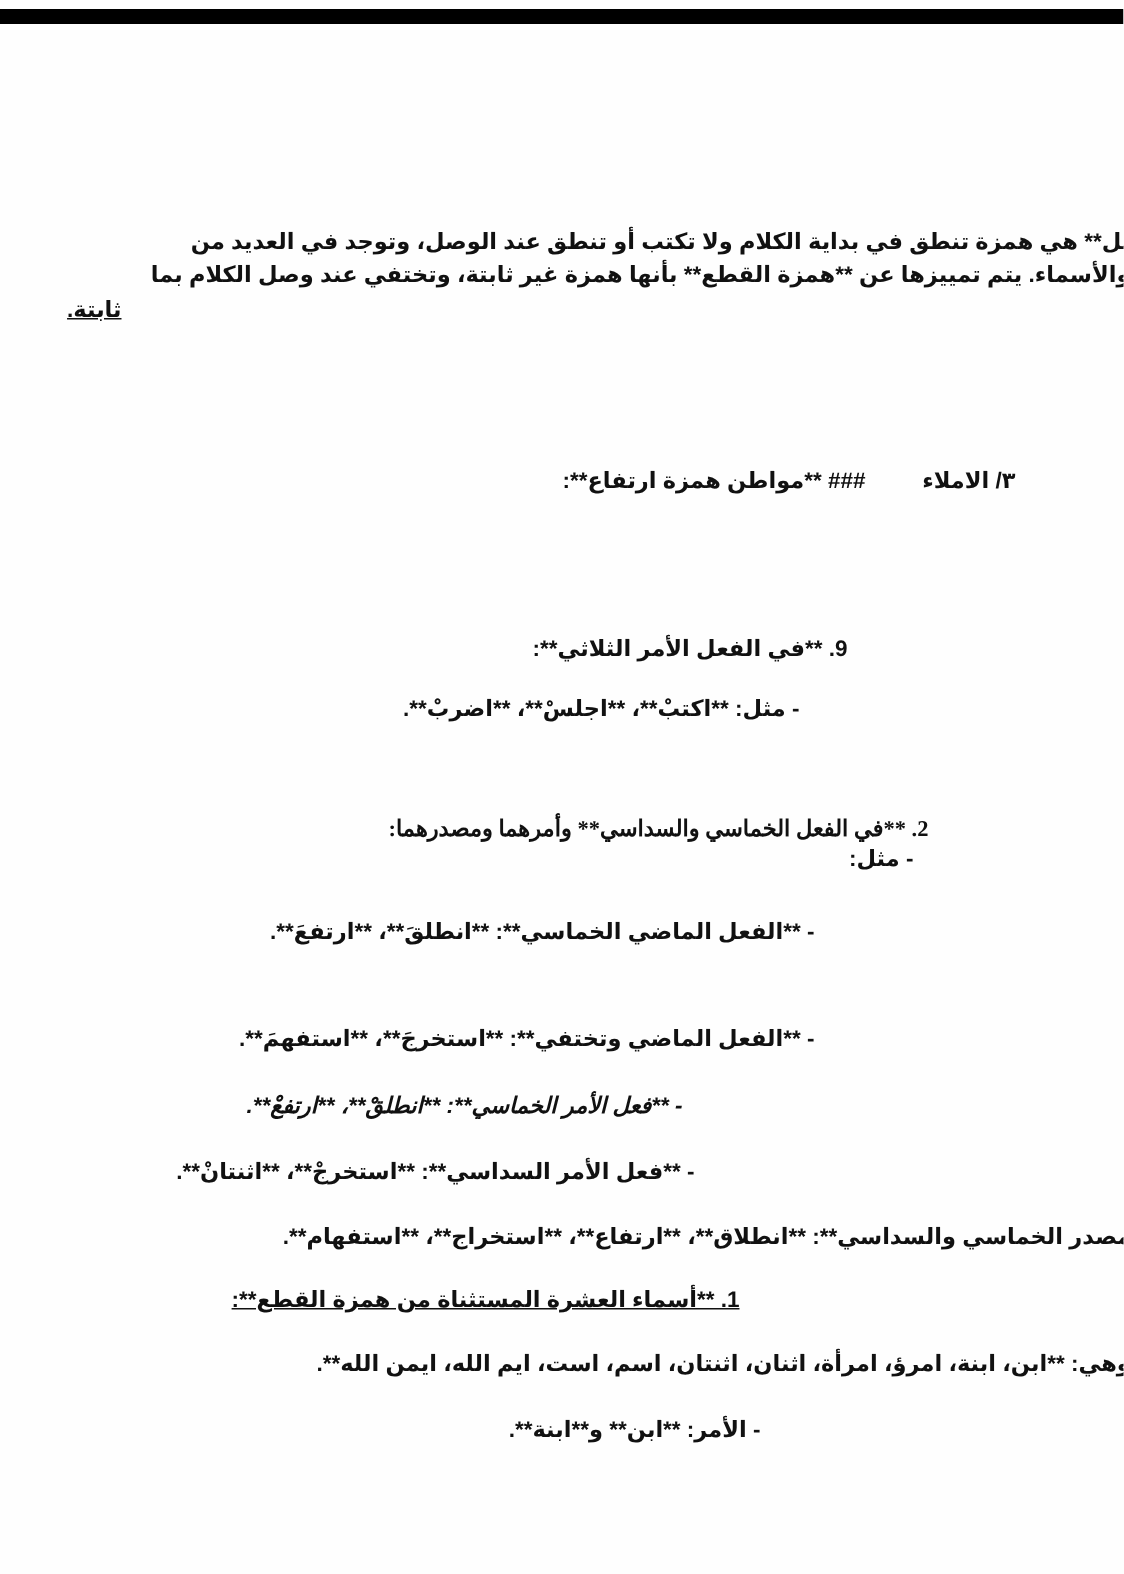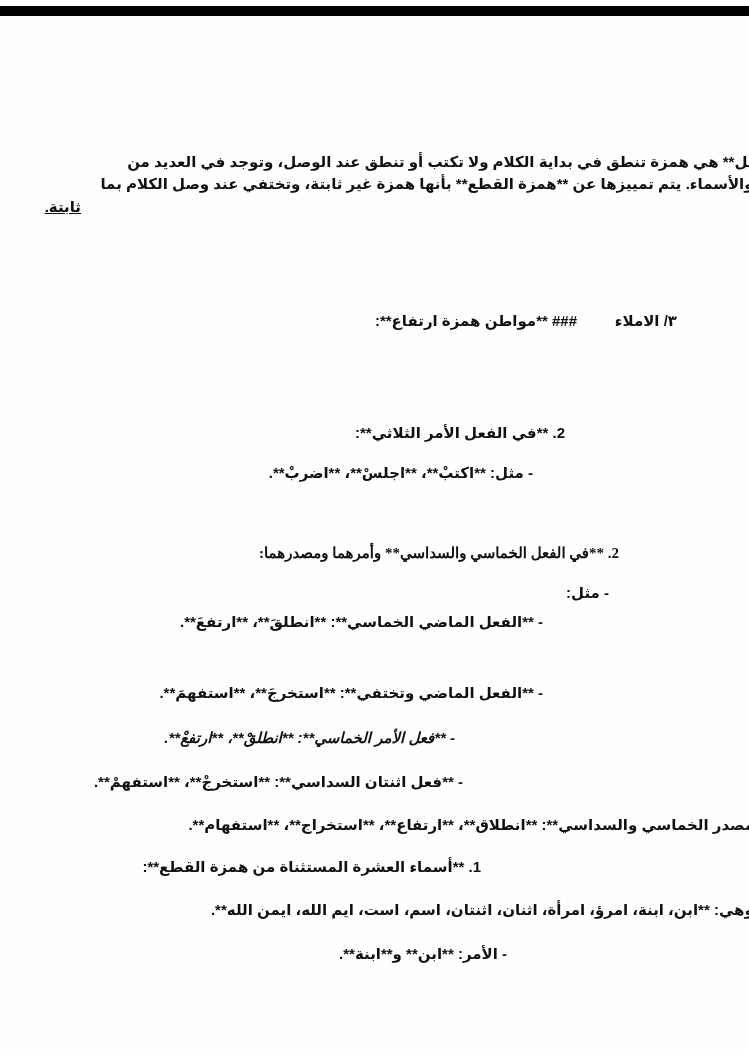--- a/index.html
+++ b/index.html
@@ -23,25 +23,25 @@
 <div class="topbar"></div>
 
 <div>
   <div class="line para" style="right:-88px; top:151px;">**همزة الوصل** هي همزة تنطق في بداية الكلام ولا تكتب أو تنطق عند الوصل، وتوجد في العديد من</div>
   <div class="line para" style="right:-62px; top:173px;">الأفعال والأسماء. يتم تمييزها عن **همزة القطع** بأنها همزة غير ثابتة، وتختفي عند وصل الكلام بما</div>
   <div class="line para u" style="right:668px; top:196px;">ثابتة.</div>
 
   <div class="line" style="right:72px; top:263px;margin-top:48px;">٣/ الاملاء</div>
   <div class="line" style="right:172px; top:311px;">### **مواطن همزة ارتفاع**:</div>
 
-  <div class="line" style="right:184px; top:423px;">2. **في الفعل الأمر الثلاثي**:</div>
+  <div class="line" style="right:184px; top:423px;">9. **في الفعل الأمر الثلاثي**:</div>
   <div class="line" style="right:216px; top:463px;text-align:center;">- مثل: **اكتبْ**، **اجلسْ**، **اضربْ**.</div>
   <div class="line" style="right:130px; top:543px;font-family:Liberation Serif, serif;">2. **في الفعل الخماسي والسداسي** وأمرهما ومصدرهما:</div>
-  <div class="line" style="right:140px; top:583px;">- مثل:</div>
+  <div class="line" style="right:140px; top:563px;">- مثل:</div>
   <div class="line" style="right:206px; top:612px;">- **الفعل الماضي الخماسي**: **انطلقَ**، **ارتفعَ**.</div>
   <div class="line" style="right:206px; top:683px;">- **الفعل الماضي وتختفي**: **استخرجَ**، **استفهمَ**.</div>
   <div class="line" style="right:294px; top:728px;font-style:italic;">- **فعل الأمر الخماسي**: **انطلقْ**، **ارتفعْ**.</div>
-  <div class="line" style="right:286px; top:772px;">- **فعل اثنتان السداسي**: **استخرجْ**، **استفهمْ**.</div>
+  <div class="line" style="right:286px; top:772px;">- **فعل الأمر السداسي**: **استخرجْ**، **اثنتانْ**.</div>
   <div class="line" style="right:-26px; top:815px;">- **مصدر الخماسي والسداسي**: **انطلاق**، **ارتفاع**، **استخراج**، **استفهام**.</div>
-  <div class="line" style="right:268px; top:857px;">1. **أسماء العشرة المستثناة من همزة القطع**:</div>
+  <div class="line" style="right:256px; top:857px;text-decoration:underline;">1. **أسماء العشرة المستثناة من همزة القطع**:</div>
   <div class="line" style="right:-14px; top:900px;">- وهي: **ابن، ابنة، امرؤ، امرأة، اثنان، اثنتان، اسم، است، ايم الله، ايمن الله**.</div>
   <div class="line" style="right:242px; top:944px;">- الأمر: **ابن** و**ابنة**.</div>
 </div>
 
 </body></html>

